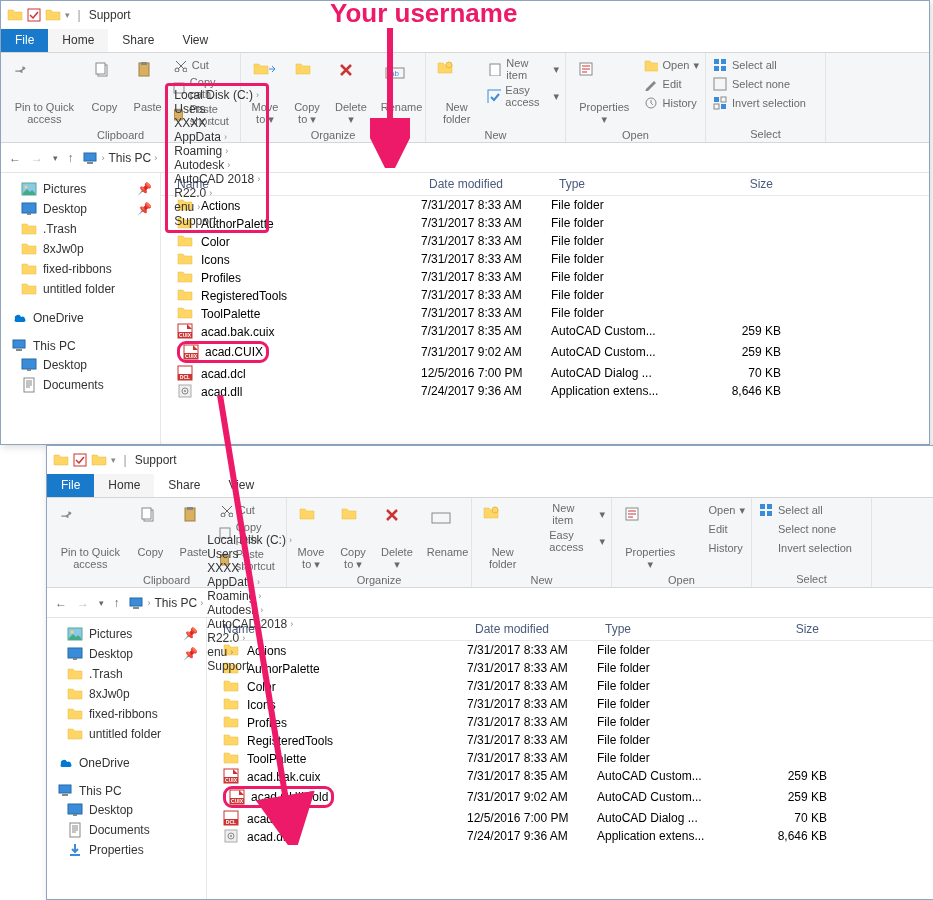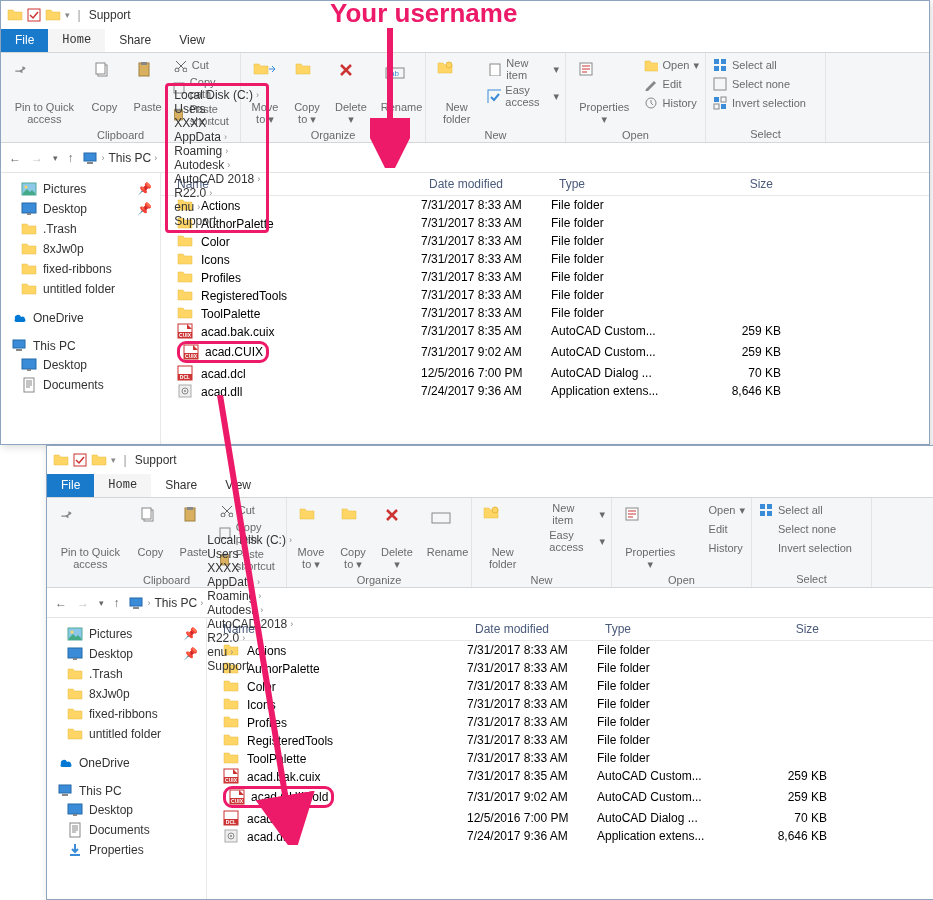--- a/index.html
+++ b/index.html
@@ -6,21 +6,21 @@
 body { background: #fff; width: 933px; height: 900px; position: relative; overflow: hidden; }
 .window { position: absolute; background: #fff; border: 1px solid #8fa5bf; box-shadow: 2px 2px 8px rgba(0,0,0,0.15); }
 .win1 { left: 0; top: 0; width: 930px; height: 445px; z-index: 1; }
 .win2 { left: 46px; top: 445px; width: 930px; height: 455px; z-index: 2; }
 .titlebar { height: 28px; display: flex; align-items: center; padding: 0 6px; font-size: 12px; color: #333; background: #fff; gap: 4px; }
 .titlebar .sep { color: #999; margin: 0 4px; }
 .titlebar svg { vertical-align: middle; }
 .tabbar { height: 24px; display: flex; border-bottom: 1px solid #d6d6d6; font-size: 12px; }
 .tab { padding: 4px 14px; cursor: pointer; color: #333; }
 .tab.file { background: #1979ca; color: #fff; }
-.tab.active { background: #f5f5f5; font-family: Liberation Mono, monospace; }
+.tab.active { background: #f5f5f5; }
 .ribbon { height: 90px; background: #f5f6f7; border-bottom: 1px solid #d6d6d6; display: flex; font-size: 11px; color: #6a6a6a; }
 .rgroup { border-right: 1px solid #e4e4e4; display: flex; flex-direction: column; padding: 4px 6px 2px; }
 .rgroup .body { flex: 1; display: flex; align-items: flex-start; gap: 6px; }
 .rgroup .label { text-align: center; font-size: 11px; color: #6a6a6a; padding-top: 2px; }
 .rbtn { display: flex; flex-direction: column; align-items: flex-start; gap: 14px; padding: 2px 4px; cursor: default; }
 .rbtn .ic { width: 28px; height: 28px; display: flex; align-items: center; justify-content: center; }
 .rbtn .txt { font-size: 11px; line-height: 12px; text-align: center; }
 .rlist { display: flex; flex-direction: column; gap: 3px; }
 .rlist .row { display: flex; align-items: center; gap: 4px; font-size: 11px; }
 .rlist .row .sic { width: 16px; height: 16px; display: flex; align-items: center; justify-content: center; }

